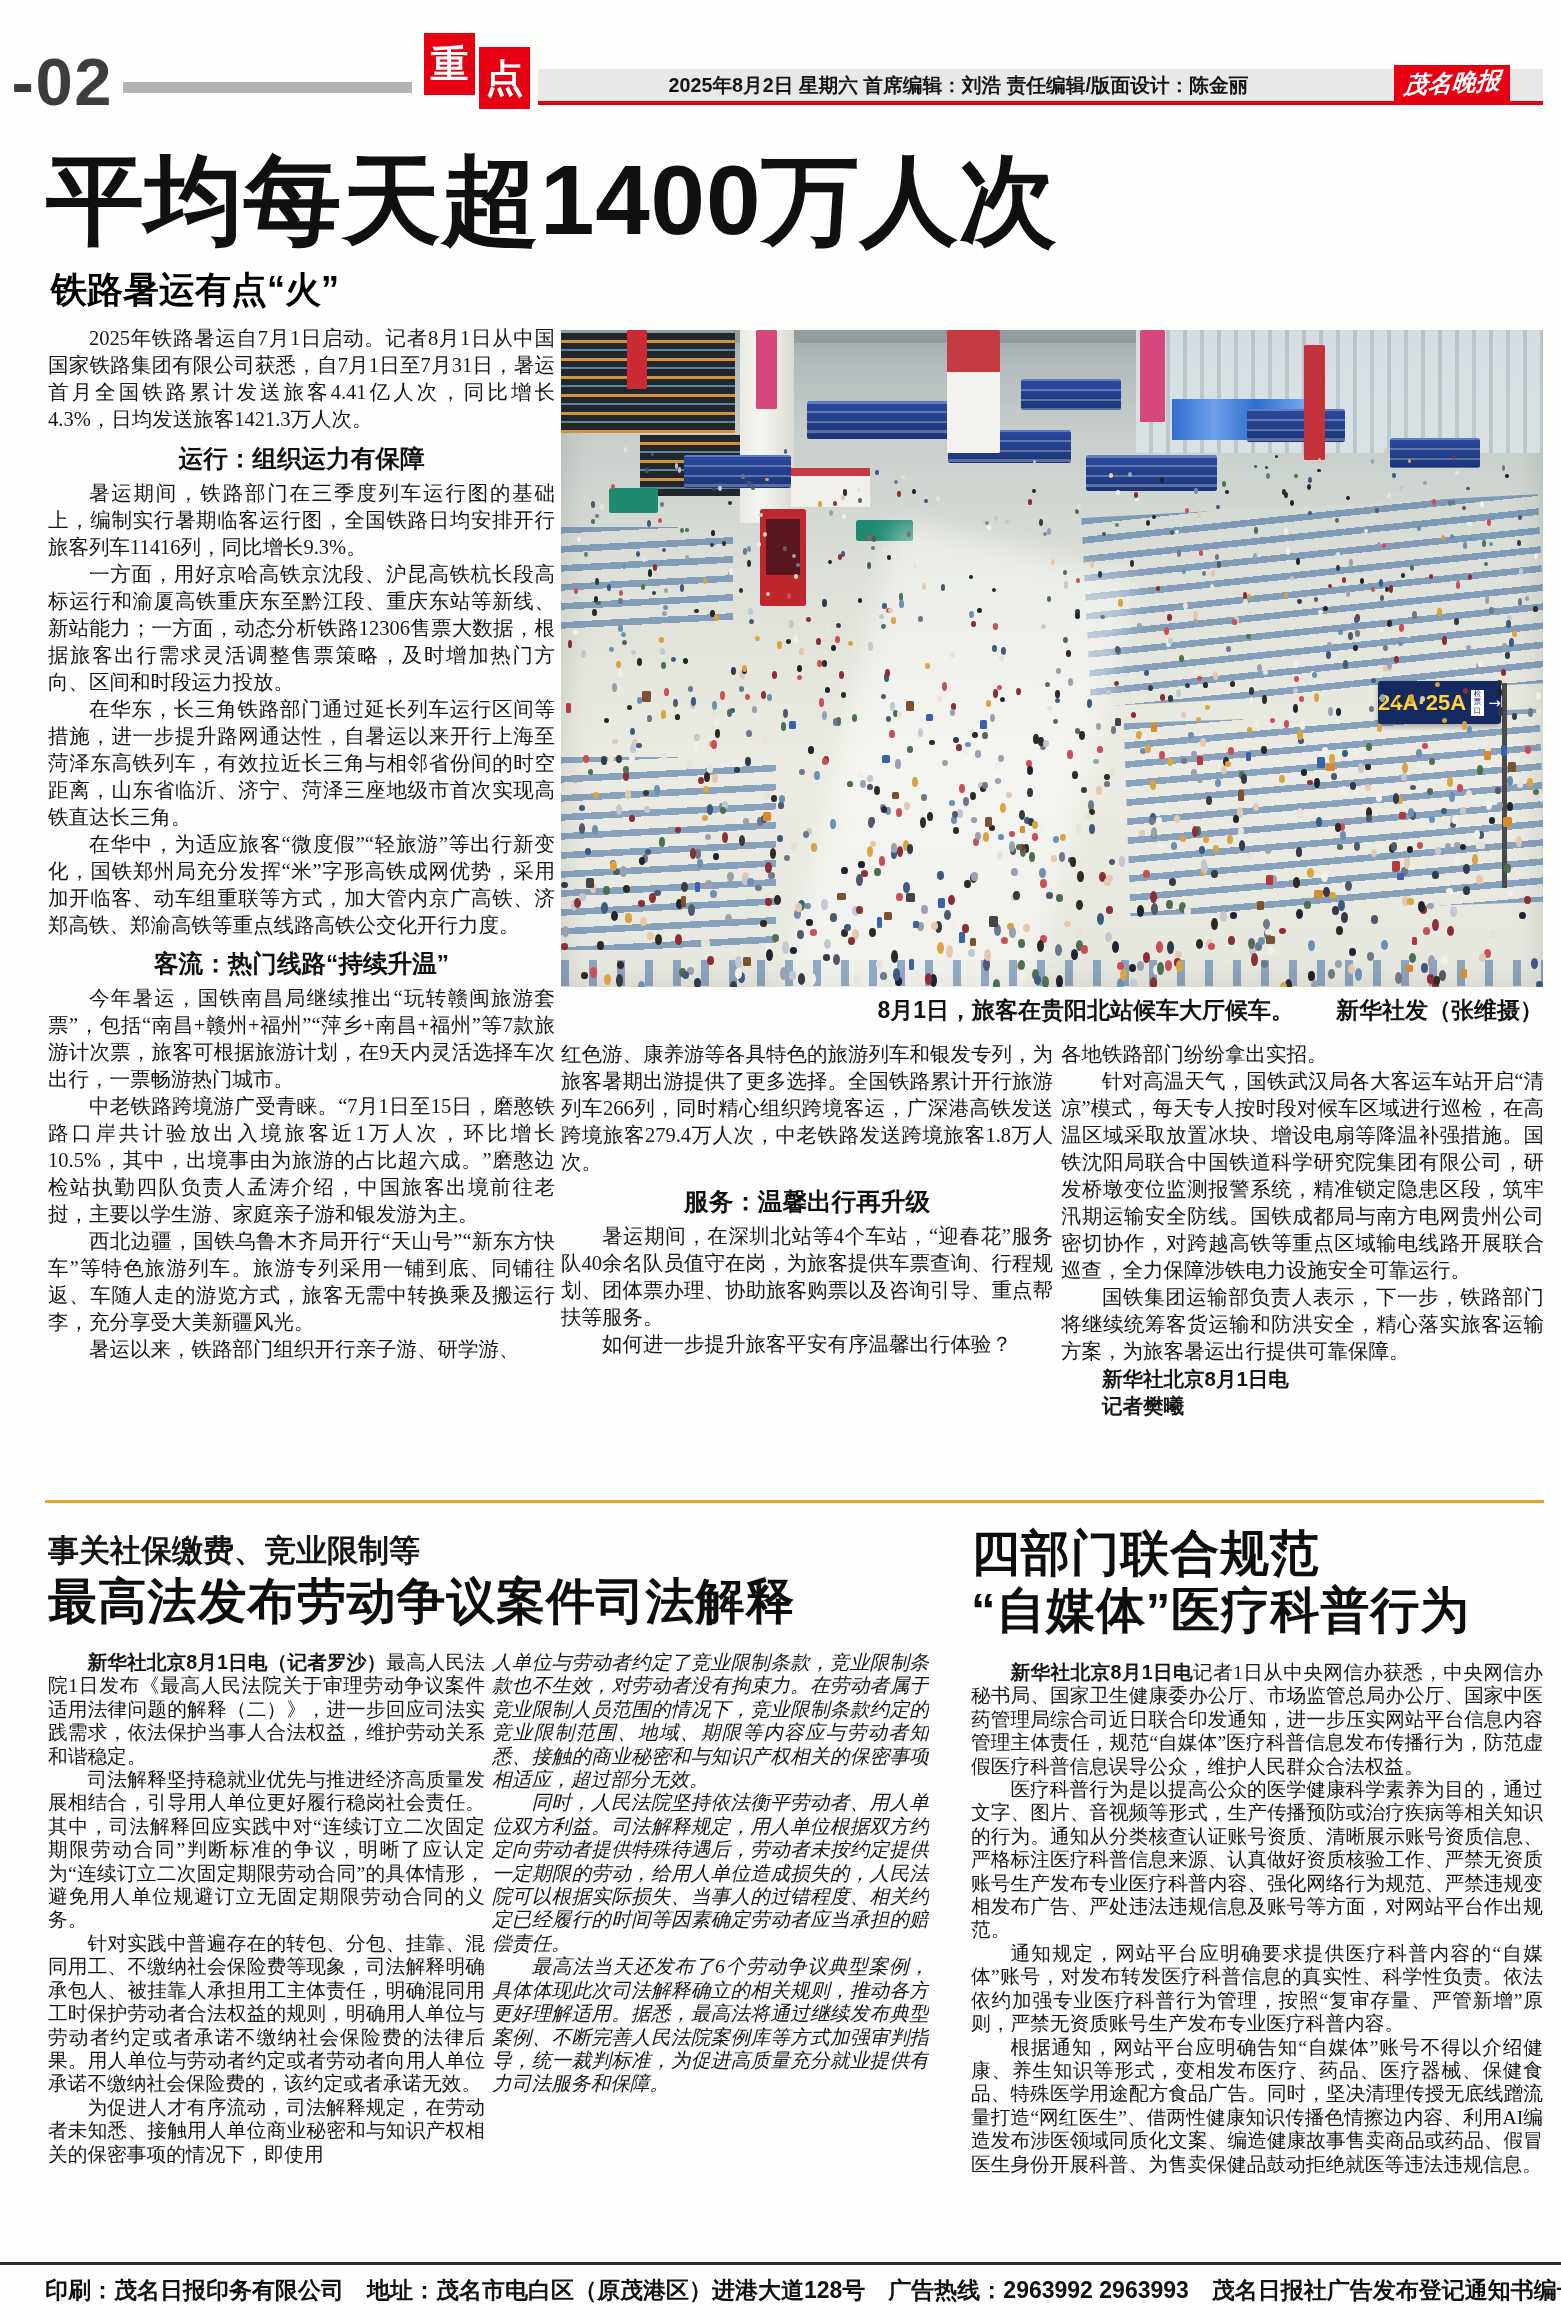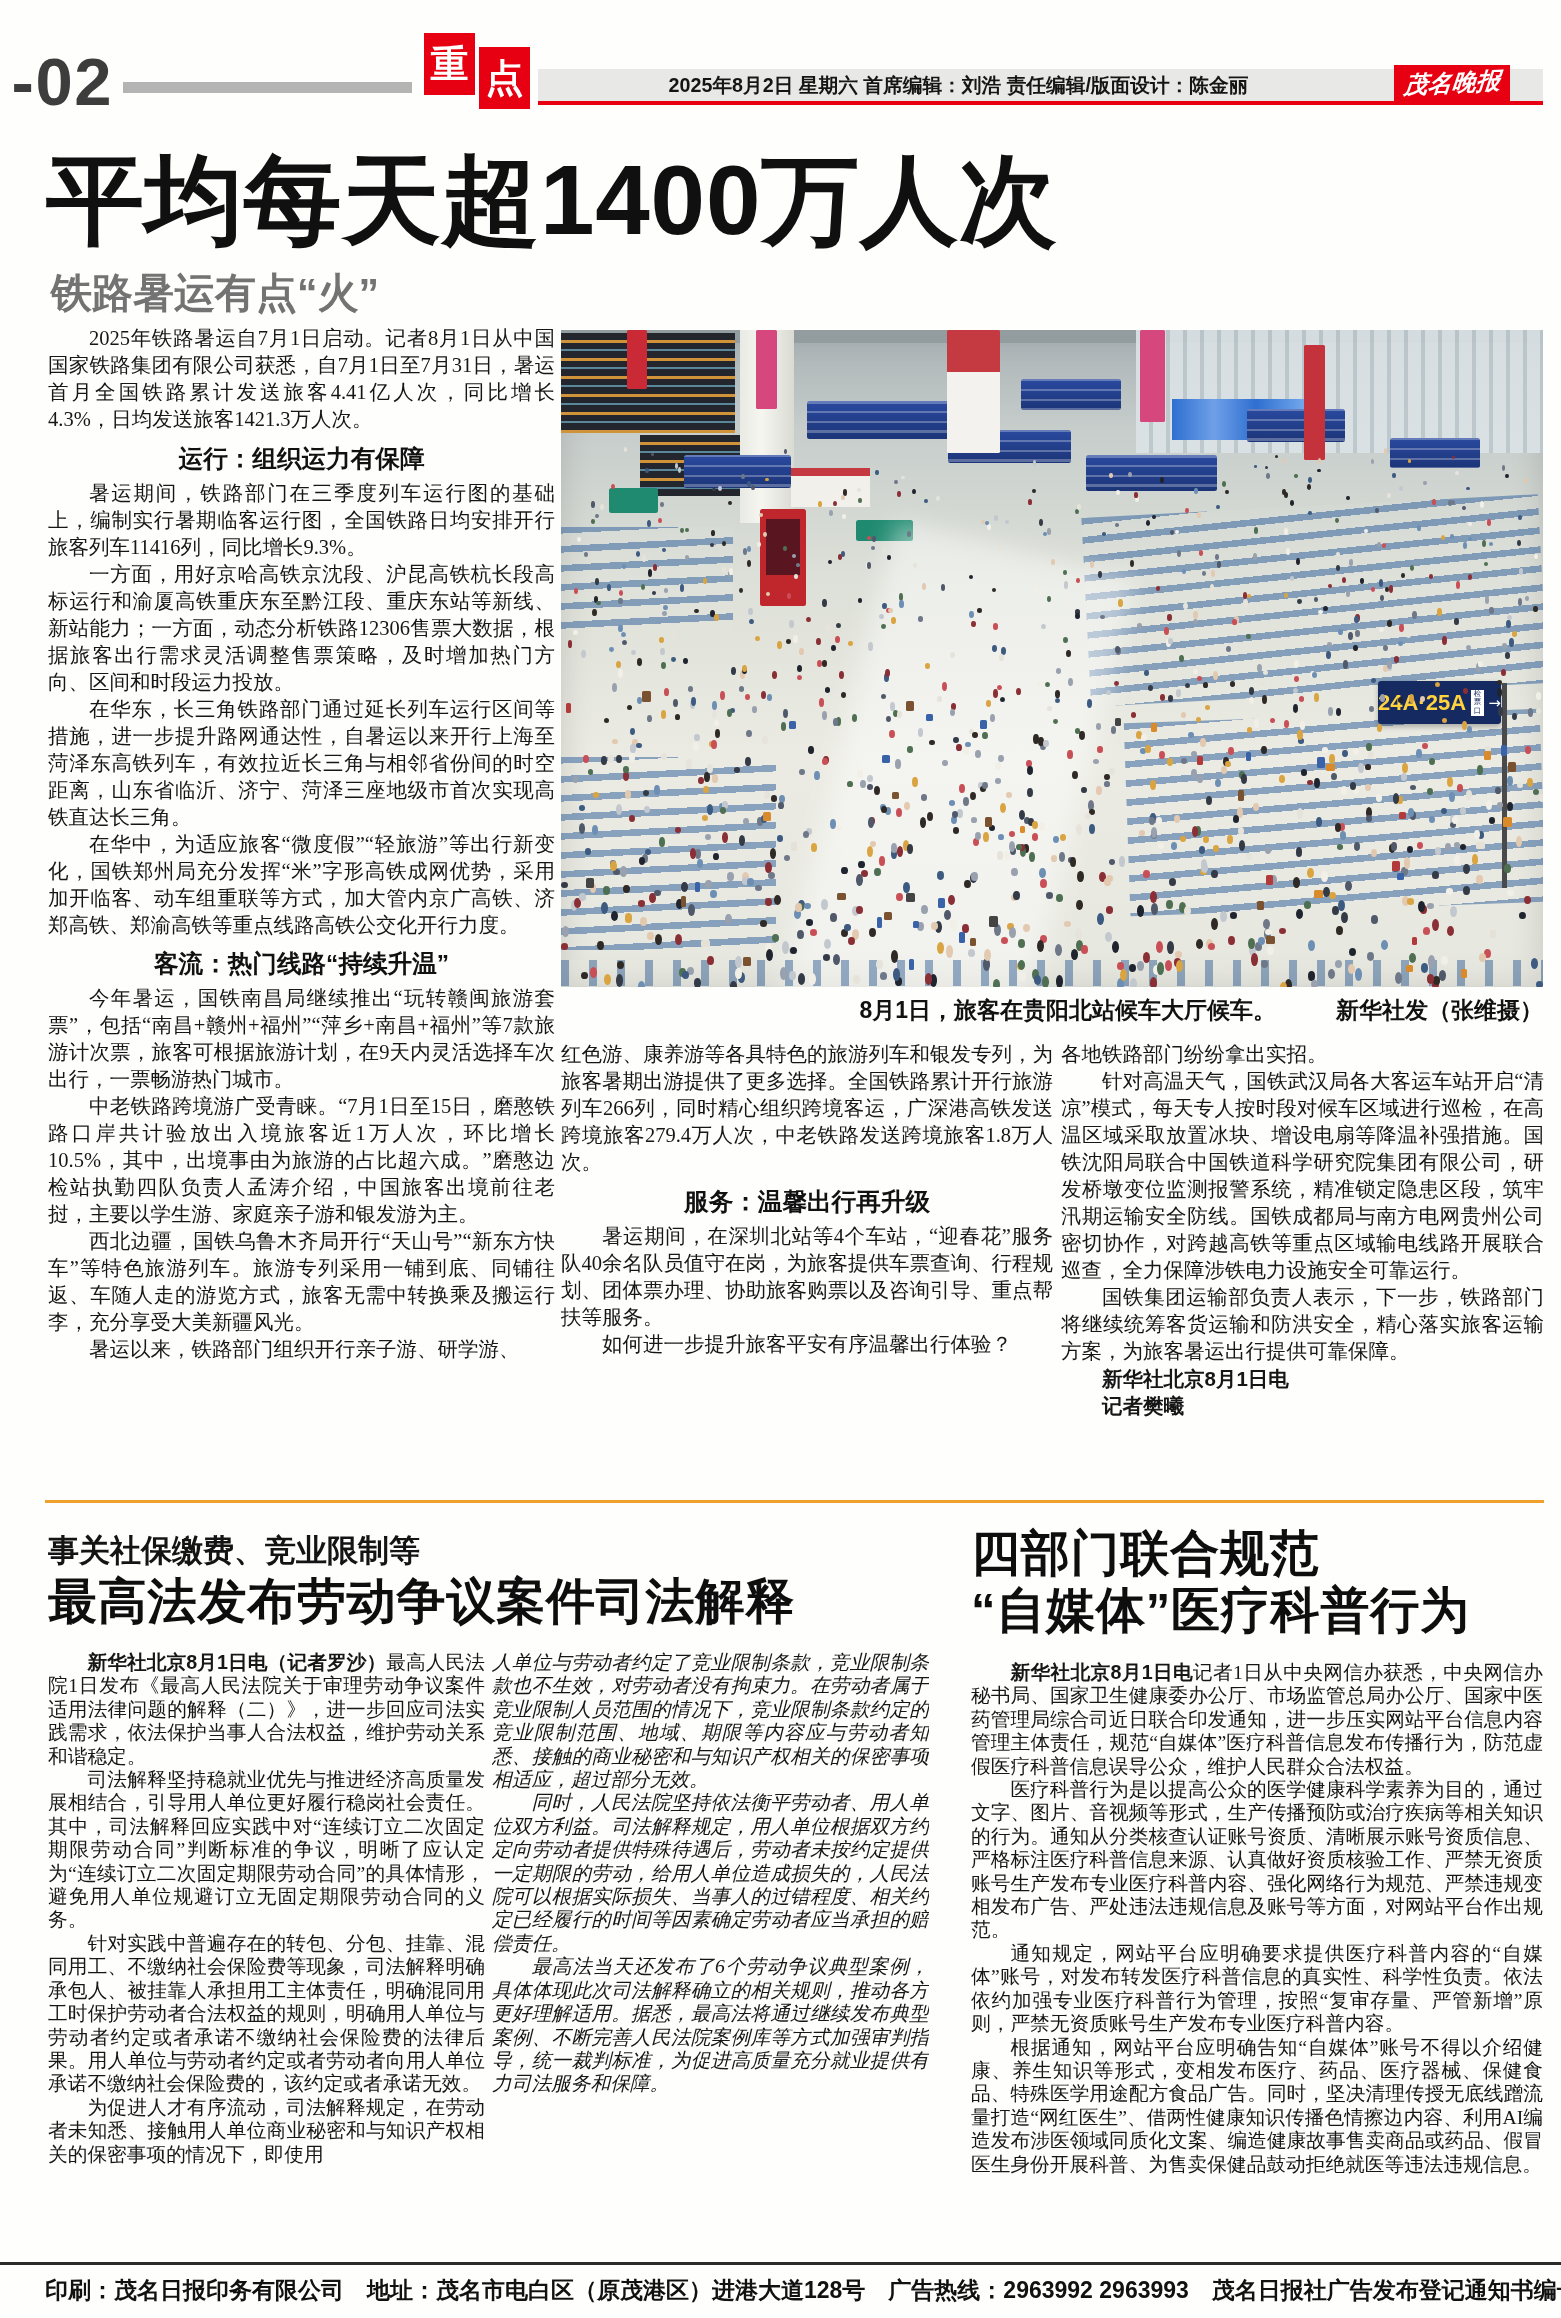--- a/index.html
+++ b/index.html
@@ -20,21 +20,21 @@
                 color:#151515;padding-right:164px;white-space:nowrap;}
   .masthead-redline{position:absolute;left:538px;top:101px;width:1005px;height:4.1px;background:#e60012;}
   .masthead-logo{position:absolute;left:1394px;top:65px;width:116px;height:36px;background:#e60012;
                  display:flex;align-items:center;justify-content:center;}
   .masthead-logo span{color:#fff;font-family:"Liberation Sans",sans-serif;font-weight:bold;
                  font-size:24px;font-style:italic;transform:skewX(-8deg) rotate(-3deg);white-space:nowrap;}
   
   .headline{position:absolute;left:46px;top:146px;width:1507px;font-family:"Liberation Sans",sans-serif;
             font-weight:900;font-size:98px;line-height:108px;color:#101010;letter-spacing:0.8px;white-space:nowrap;}
   .subhead{position:absolute;left:51px;top:266px;font-family:"Liberation Sans",sans-serif;
-           font-weight:bold;font-size:41px;color:#737373;}
+           font-weight:bold;font-size:36px;color:#000000;}
   .bodycol{position:absolute;overflow:hidden;text-align:justify;}
   .topcol{font-size:20.5px;line-height:27px;}
   .col1{left:48px;top:325px;width:507px;height:1154px;}
   .col2{left:561px;top:1041px;width:492px;height:432px;}
   .col3{left:1061px;top:1041px;width:483px;height:432px;}
   .para{margin:0;text-indent:2em;}
   .para.cont{text-indent:0;}
   .section-head{margin:11.5px 0 8.2px 0;text-align:center;text-indent:0;
                 font-family:"Liberation Sans",sans-serif;font-weight:bold;font-size:24.6px;color:#111;}
   .sig{margin:0;text-indent:2em;font-family:"Liberation Sans",sans-serif;font-weight:bold;}
@@ -65,21 +65,21 @@
   .gate-sign .gate-text{color:#ffd23e;font-family:"Liberation Sans",sans-serif;font-weight:bold;font-size:22px;white-space:nowrap;}
   .gate-sign .gate-box{width:19.7px;height:26px;background:#fff;color:#152a60;font-size:7.4px;line-height:8.2px;
              font-family:"Liberation Sans",sans-serif;display:flex;align-items:center;justify-content:center;text-align:center;}
   .gate-sign .gate-arrow{color:#fff;font-size:14.8px;font-family:"DejaVu Sans",sans-serif;}
   .gate-pole{position:absolute;left:941px;top:353px;width:4.9px;height:205px;background:#4a4a4a;}
   .ph-rail{position:absolute;left:0;top:630px;width:100%;height:26px;
            background:repeating-linear-gradient(90deg,rgba(53,96,150,.5) 0 8.2px,rgba(235,235,228,.2) 8.2px 28px);}
   .crowd-dot{position:absolute;border-radius:50%;}
   .caption{position:absolute;left:561px;top:995px;width:982px;font-family:"Liberation Sans",sans-serif;
            font-weight:bold;font-size:23px;color:#111;text-align:right;}
-  .caption .credit{margin-left:60px;}
+  .caption .credit{margin-left:42px;}
   
   .gold-divider{position:absolute;left:45px;top:1500px;width:1499px;height:3.3px;background:#f0a12c;}
   
   .kicker{position:absolute;left:48px;top:1530px;font-family:"Liberation Sans",sans-serif;
           font-weight:bold;font-size:31px;color:#141414;}
   .labor-headline{position:absolute;left:48px;top:1569px;font-family:"Liberation Sans",sans-serif;
           font-weight:900;font-size:49px;color:#0e0e0e;letter-spacing:0.8px;}
   .botcol{font-size:19.7px;line-height:23.4px;}
   .lcol1{left:48px;top:1651px;width:437px;height:614px;}
   .lcol2{left:492px;top:1651px;width:437px;height:614px;font-style:italic;}

